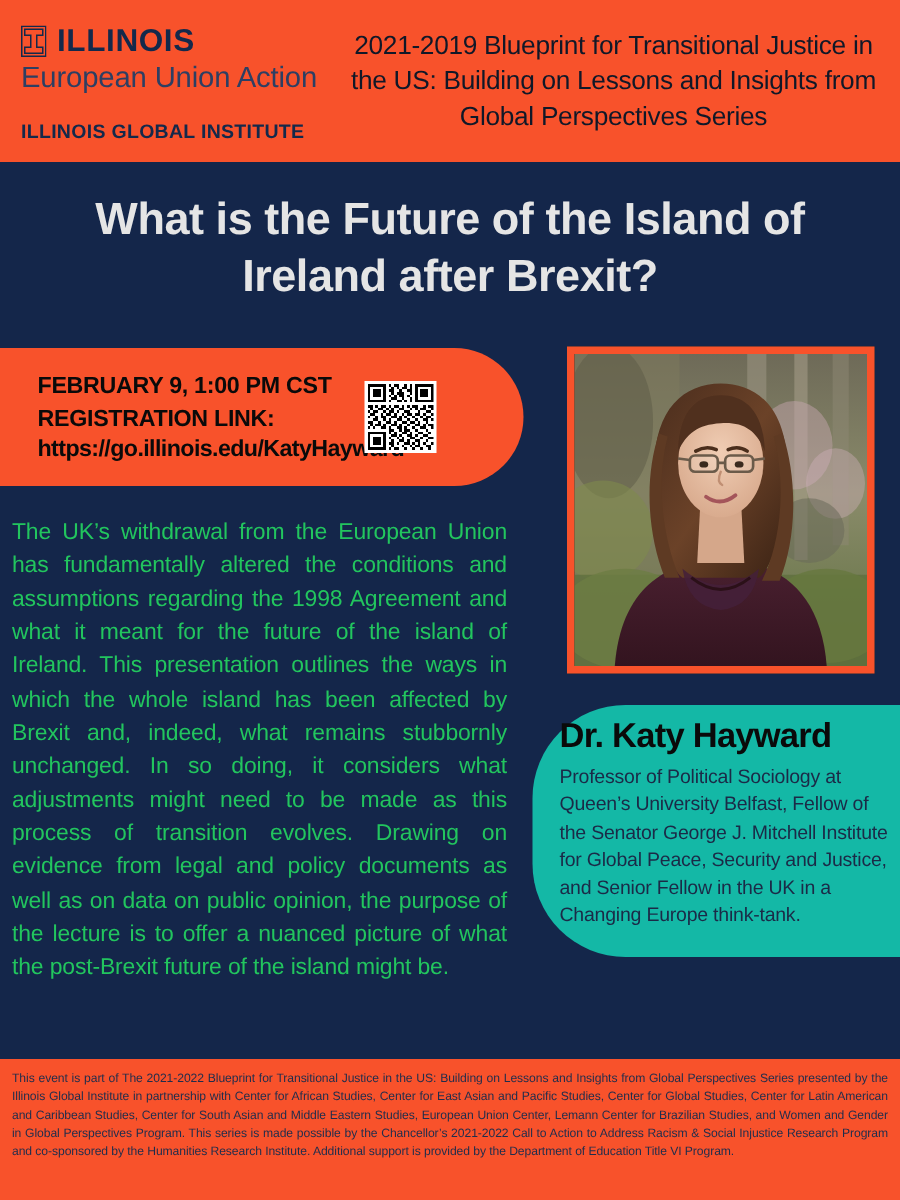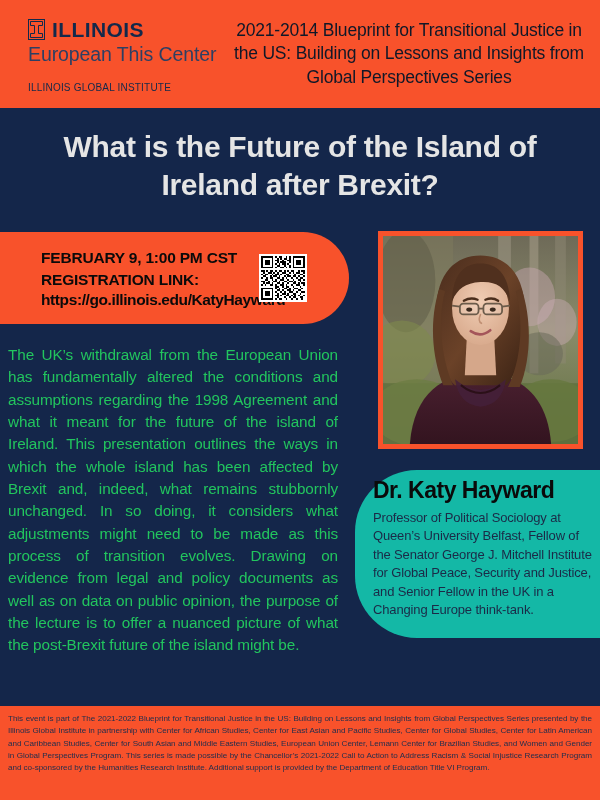--- a/index.html
+++ b/index.html
@@ -12,35 +12,35 @@
   }
   .poster { position:absolute; inset:0; background:#14264a; }
 
   
   .header {
     position:absolute; left:0; top:0; width:600px; height:108px;
     background:#f8522b;
     display:flex; align-items:center;
   }
   .logo-block {
-    width:228px; padding-left:28px; padding-top:4px;
+    width:228px; padding-left:14px; padding-top:4px;
     display:flex; flex-direction:column; justify-content:space-between;
   }
   .logo-row1 { display:flex; align-items:center; gap:7px; }
   .blocki { width:17px; height:21px; display:block; }
   .logo-illinois {
     font-size:21px; font-weight:bold; color:#13294b;
     letter-spacing:0.4px; line-height:1;
   }
   .logo-euc {
     font-size:19.5px; color:#2d3f63; line-height:1.15;
     margin-top:3px; letter-spacing:-0.1px;
   }
   .logo-igi {
-    font-size:10px; font-weight:normal; color:#13294b;
+    font-size:13px; font-weight:bold; color:#13294b;
     letter-spacing:0.2px; margin-top:16px;
   }
   .series-title {
     flex:1; text-align:center; padding-right:10px;
     font-size:17.5px; line-height:1.34; color:#101828;
     letter-spacing:-0.2px;
   }
 
   
   .main-title {
@@ -53,21 +53,21 @@
     line-height:1.28; letter-spacing:-0.3px;
   }
 
   
   .reg-box {
     position:absolute; left:0; top:232px; width:349px; height:92px;
     background:#f8522b;
     border-top-right-radius:46px; border-bottom-right-radius:46px;
     display:flex; align-items:center;
   }
-  .reg-text { padding-left:25px; width:240px;margin-left:16px; }
+  .reg-text { padding-left:25px; width:240px; }
   .reg-line {
     font-size:15.5px; font-weight:bold; color:#0a0a0a;
     line-height:1.42; letter-spacing:-0.2px; white-space:nowrap;
   }
   .reg-url { font-size:15.5px; font-weight:bold; color:#0a0a0a; letter-spacing:-0.4px; }
   .qr-wrap {
     width:48px; height:48px; background:#ffffff; padding:2px;
     margin-left:3px; flex-shrink:0;
   }
   .qr-wrap svg { display:block; }
@@ -121,24 +121,24 @@
     <div class="logo-block">
       <div class="logo-row1">
         <span>
           <svg class="blocki" viewBox="0 0 34 42" xmlns="http://www.w3.org/2000/svg">
             <rect x="1" y="1" width="32" height="40" fill="none" stroke="#13294b" stroke-width="2"></rect>
             <path d="M5 5 H29 V13 H21 V29 H29 V37 H5 V29 H13 V13 H5 Z" fill="#f8522b" stroke="#13294b" stroke-width="2" stroke-linejoin="miter"></path>
           </svg>
         </span>
         <span class="logo-illinois">ILLINOIS</span>
       </div>
-      <div class="logo-euc">European This Center</div>
+      <div class="logo-euc">European Union Action</div>
       <div class="logo-igi">ILLINOIS GLOBAL INSTITUTE</div>
     </div>
-    <div class="series-title">2021-2014 Blueprint for Transitional Justice in the US: Building on Lessons and Insights from Global Perspectives Series</div>
+    <div class="series-title">2021-2019 Blueprint for Transitional Justice in the US: Building on Lessons and Insights from Global Perspectives Series</div>
   </div>
 
   <div class="main-title">
     <span>What is the Future of the Island of Ireland after Brexit?</span>
   </div>
 
   <div class="reg-box">
     <div class="reg-text">
       <div class="reg-line">FEBRUARY 9, 1:00 PM CST</div>
       <div class="reg-line">REGISTRATION LINK:</div>

